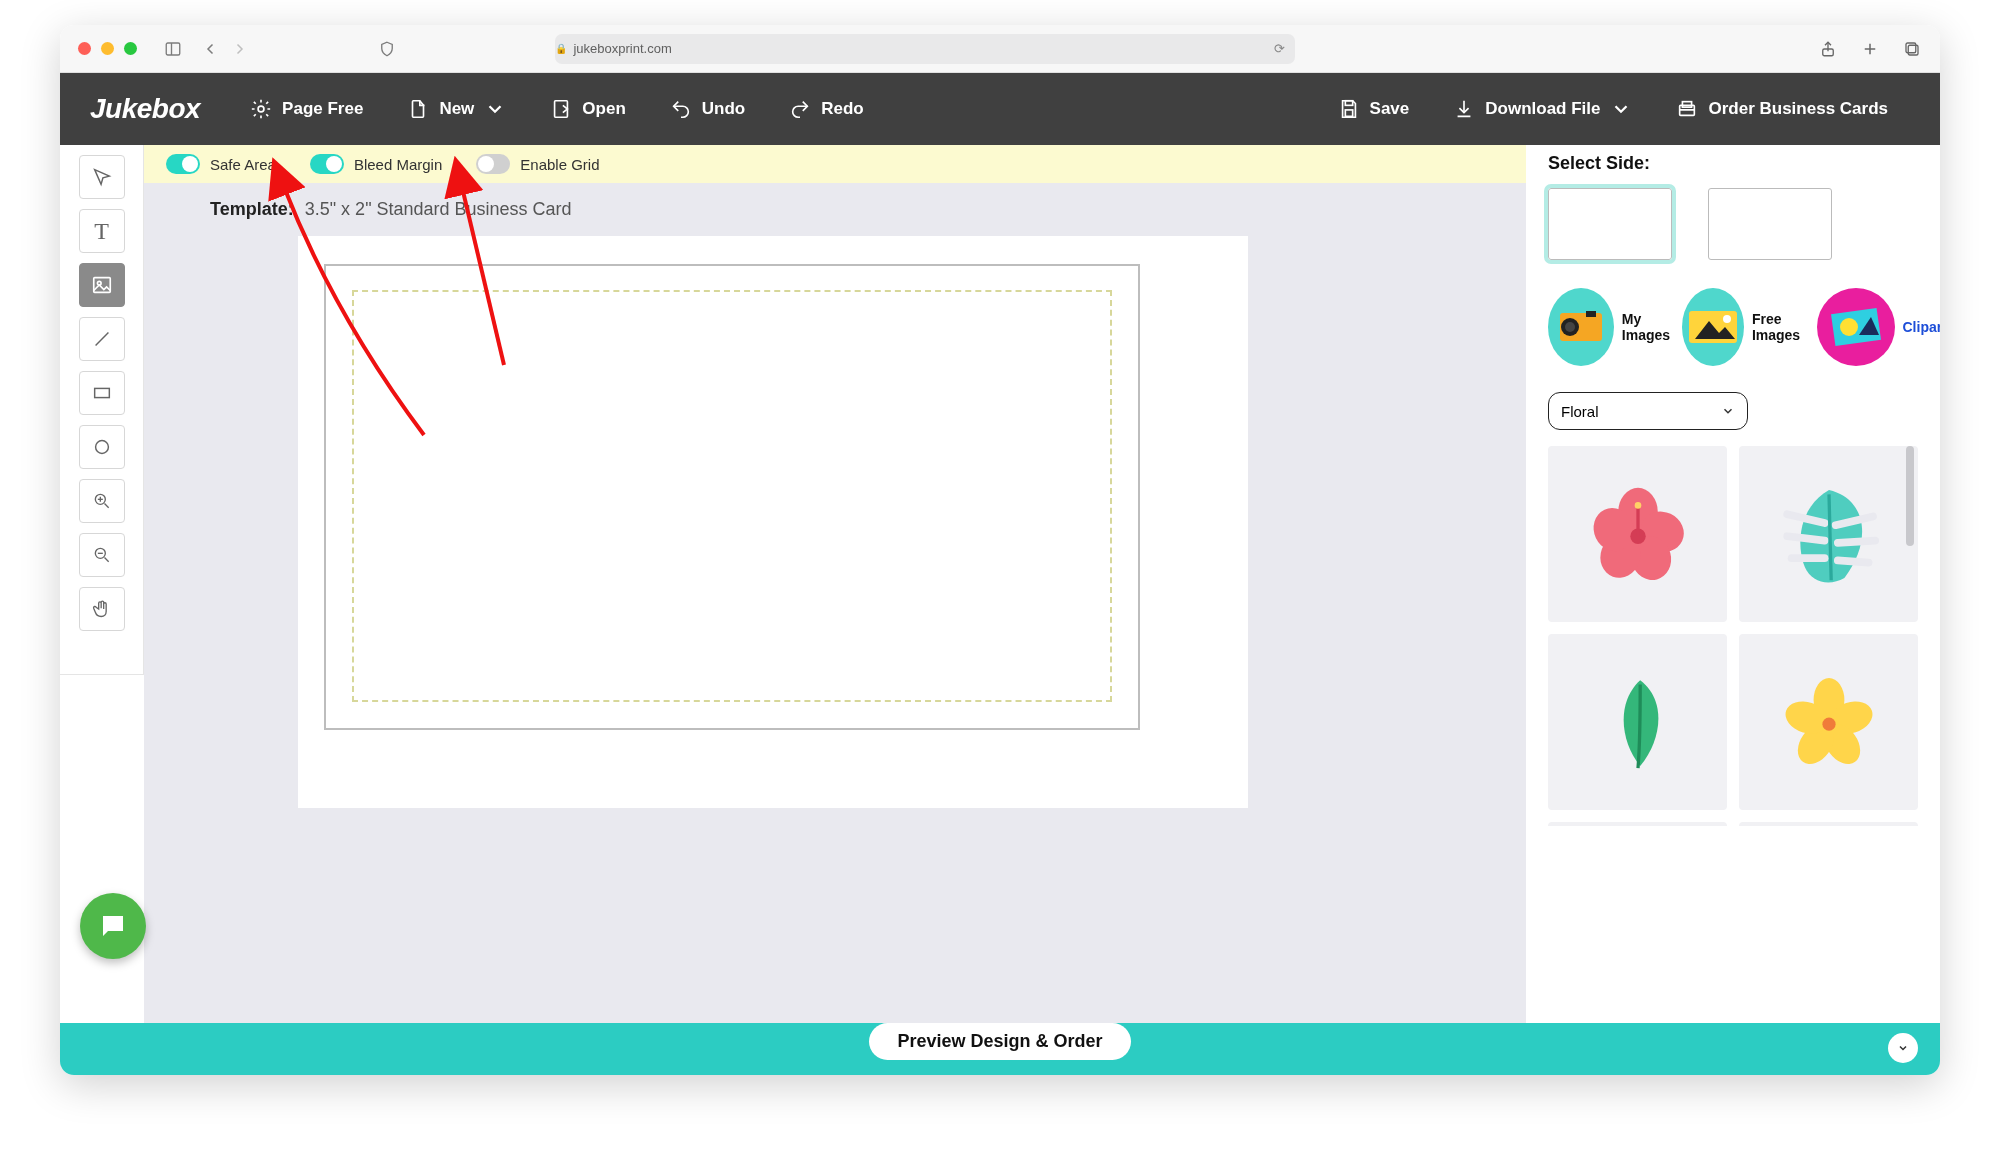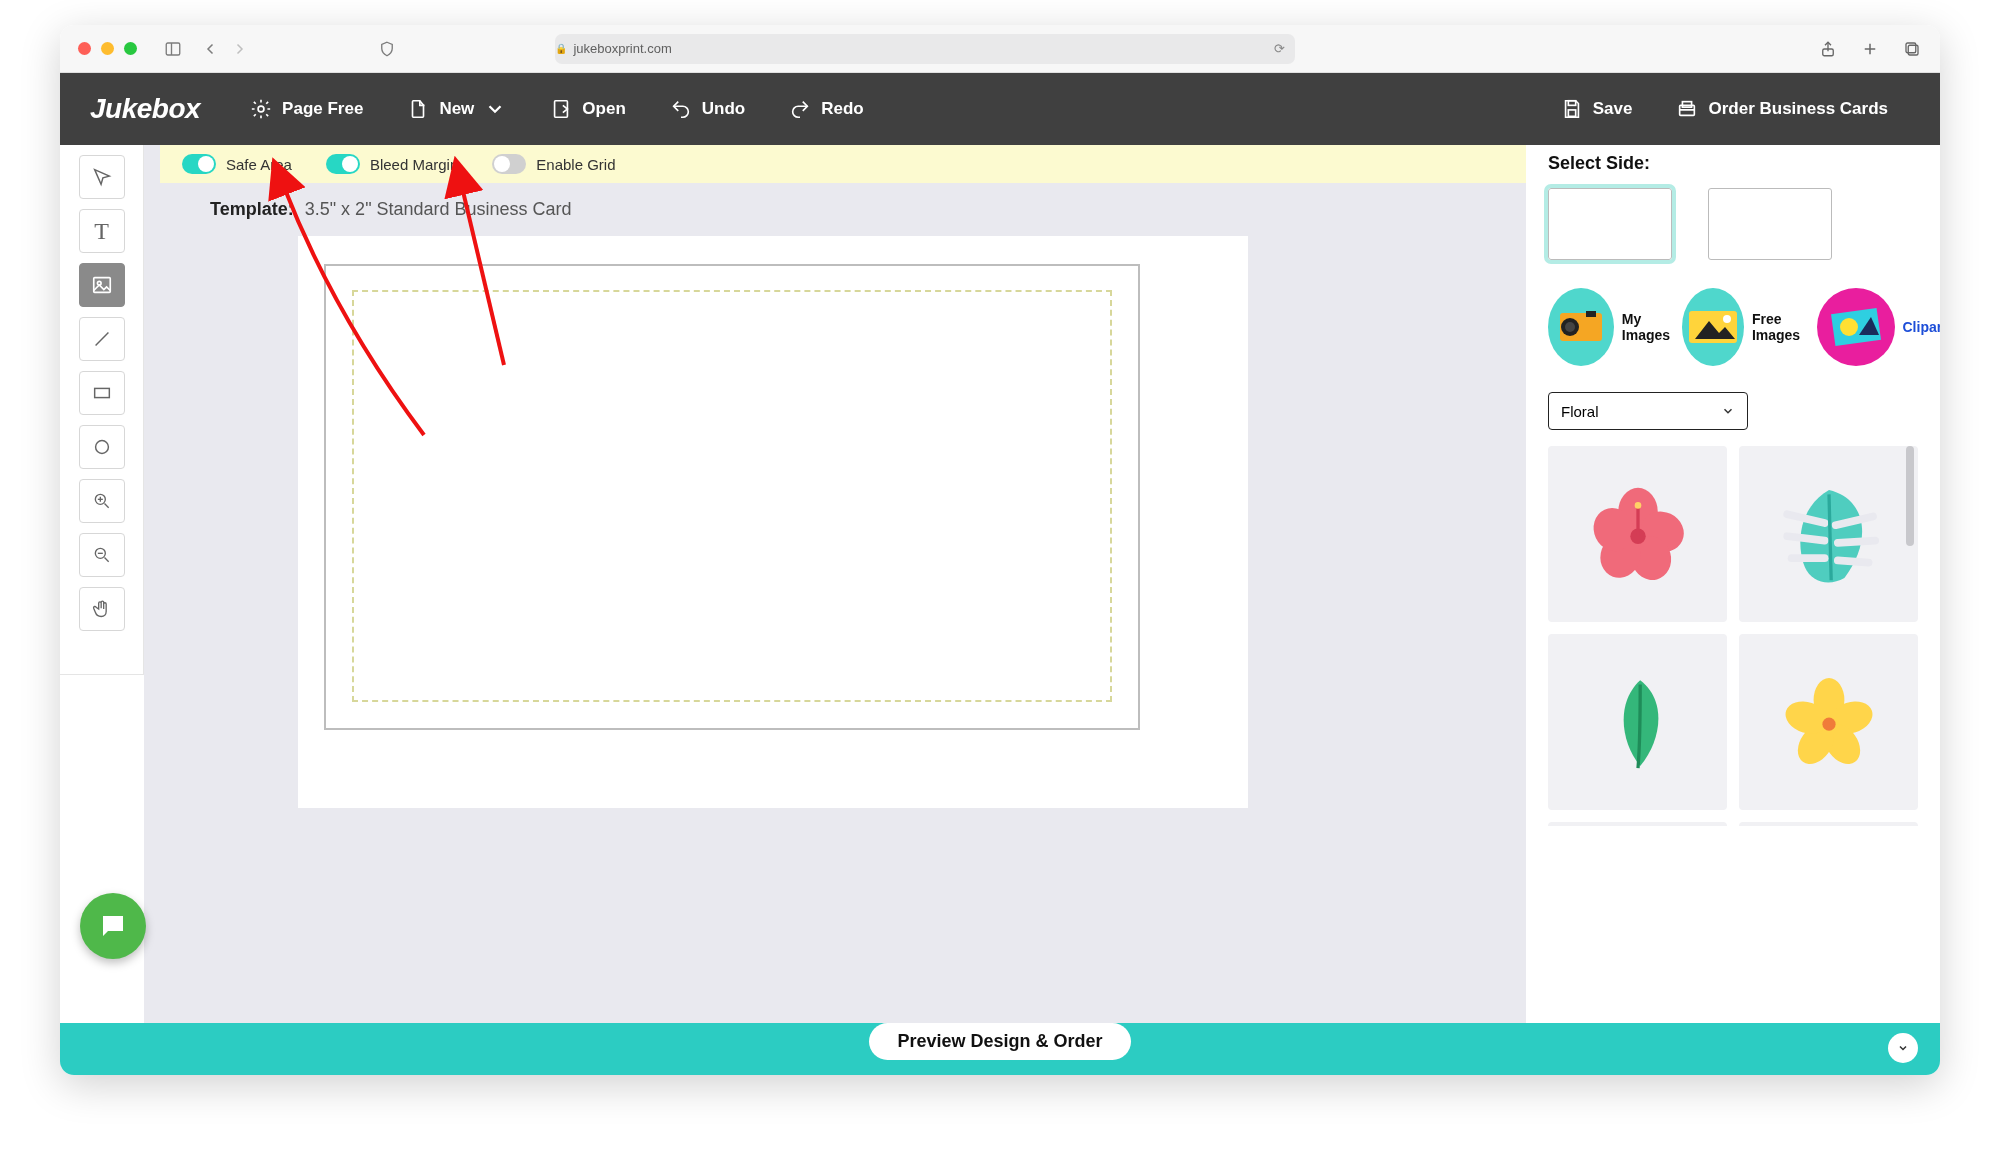--- a/index.html
+++ b/index.html
@@ -96,21 +96,21 @@
   }
   .left-tools .tool.active { background: #8a8a8a; color:#fff; border-color:#8a8a8a;}
 
   
   .center-area { flex:1; background:#e9e9ef; position: relative; overflow:hidden; }
   .option-strip {
     height: 38px;
     background: #fcfad0;
     display: flex; align-items:center; gap: 34px;
     padding: 0 22px;
-    font-size: 15px; color:#333;margin-left:16px;
+    font-size: 15px; color:#333;
   }
   .switch {
     width: 34px; height: 20px; border-radius: 20px;
     background: #d0d0d0; position: relative; cursor:pointer;
   }
   .switch::after{
     content:""; position:absolute; top:2px; left:2px;
     width:16px; height:16px; border-radius:50%; background:#fff;
     transition: .1s;
   }
@@ -157,21 +157,21 @@
     background:#fff; cursor:pointer;
   }
   .side-thumb.active { outline: 4px solid #b4ece5; }
 
   .img-tabs { display:flex; justify-content:space-around; margin-bottom:26px; }
   .img-tab { display:flex; flex-direction:row; align-items:center; gap:8px; font-size:14px; font-weight:700; color:#111; cursor:pointer;}
   .img-tab.active { color:#1d4ed8; }
   .img-tab .circ { width:78px; height:78px; border-radius:50%; display:flex; align-items:center; justify-content:center; position:relative;}
 
   .clip-select {
-    width: 200px; height:38px; border:1px solid #222; border-radius:4px;
+    width: 200px; height:38px; border:1px solid #222; border-radius:12px;
     padding: 0 12px; font-size:15px; background:#fff; margin-bottom:16px;
     display:flex; align-items:center; justify-content:space-between; cursor:pointer;
   }
   .clipart-grid {
     display:grid; grid-template-columns: 1fr 1fr; gap:12px;
     height: 380px; overflow:auto;
   }
   .clip-cell {
     background:#f1f1f4; border-radius:4px; height:176px;
     display:flex; align-items:center; justify-content:center;
@@ -315,20 +315,31 @@
     </div>
 
     <div class="app-bar-right">
       <div class="tbtn">
         <svg viewBox="0 0 24 24" fill="none" stroke="#fff" stroke-width="1.8">
             <path d="M5 3h11l3 3v15H5z"></path>
             <rect x="8" y="3" width="8" height="5"></rect>
             <rect x="8" y="13" width="8" height="7"></rect>
           </svg>
         <span>Save</span>
+      </div>
+      <div class="tbtn">
+        <svg viewBox="0 0 24 24" fill="none" stroke="#fff" stroke-width="1.8">
+            <path d="M12 3v12"></path>
+            <polyline points="7 11 12 16 17 11"></polyline>
+            <path d="M5 20h14"></path>
+          </svg>
+        <span>Download File</span>
+        <svg width="14" height="14" viewBox="0 0 24 24" fill="none" stroke="#fff" stroke-width="2.5">
+            <polyline points="6 9 12 15 18 9"></polyline>
+          </svg>
       </div>
       <div class="tbtn">
         <svg viewBox="0 0 24 24" fill="none" stroke="#fff" stroke-width="1.8">
             <rect x="4" y="8" width="16" height="11" rx="1"></rect>
             <rect x="7" y="4" width="10" height="6"></rect>
             <line x1="4" y1="13" x2="20" y2="13"></line>
           </svg>
         <span>Order Business Cards</span>
       </div>
     </div>

